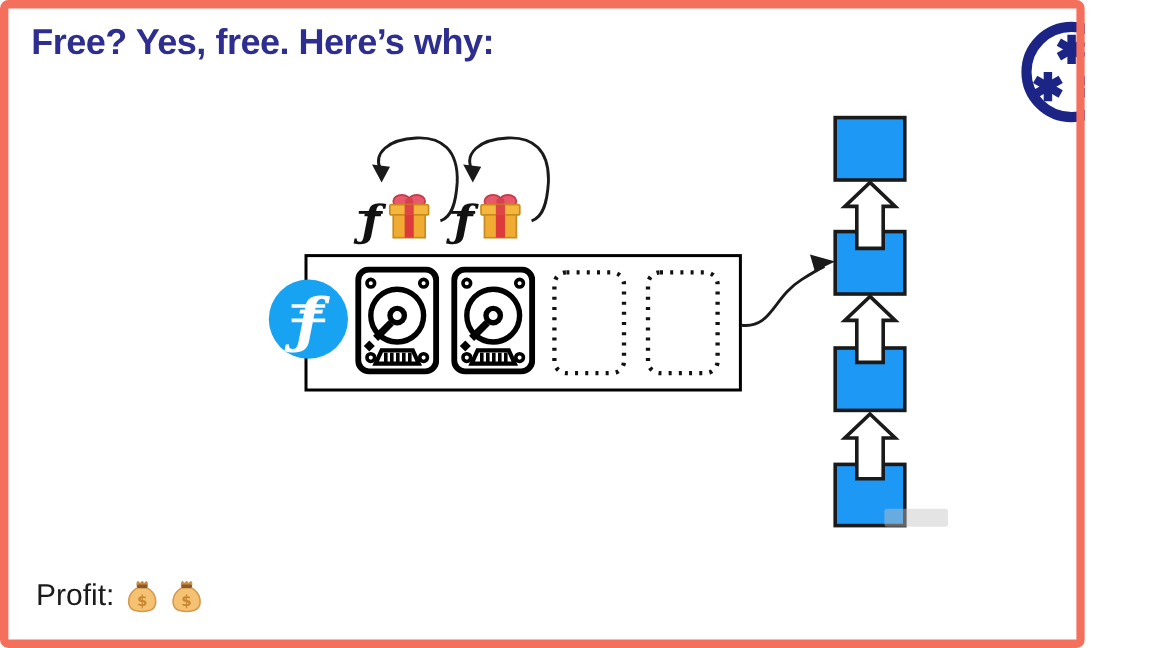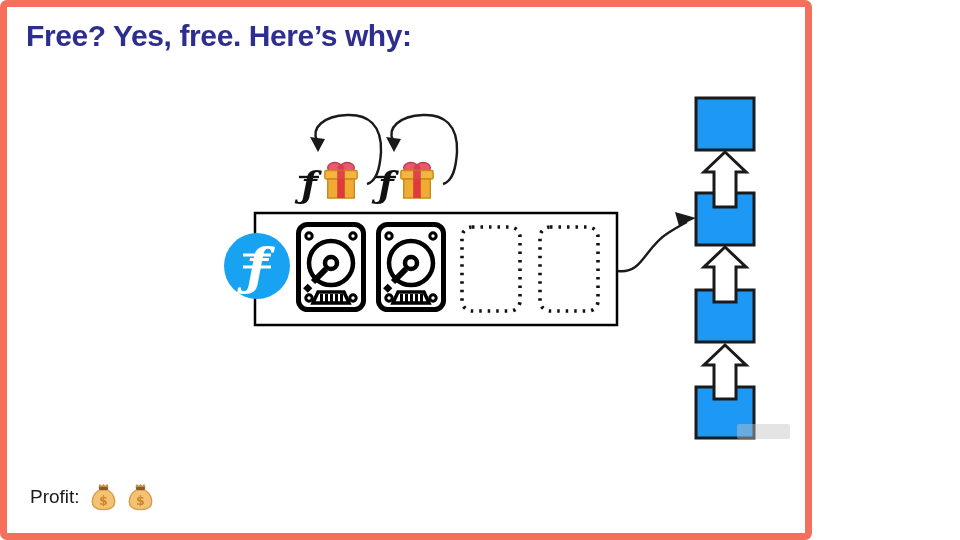--- a/index.html
+++ b/index.html
@@ -1,38 +1,38 @@
 <!DOCTYPE html>
 <html><head>
 <meta charset="utf-8">
 <style>
   html,body{margin:0;padding:0;background:#ffffff;}
   .slide{
-    position:relative;width:812px;height:540px;background:#ffffff;
+    position:relative;width:904px;height:540px;background:#ffffff;
     font-family:"Liberation Sans",sans-serif;overflow:hidden;
   }
   .frame{
     position:absolute;inset:0;border:7px solid #F4705C;border-radius:7px;
     pointer-events:none;z-index:6;box-sizing:border-box;
   }
   .title{
     position:absolute;left:26px;top:19px;font-size:30px;font-weight:bold;
     color:#2D2E8F;letter-spacing:-0.4px;z-index:2;white-space:nowrap;
   }
   .logo{position:absolute;left:846px;top:13px;z-index:2;}
   .diagram{position:absolute;left:0;top:0;z-index:1;}
   .watermark{
     position:absolute;left:737px;top:424px;width:53px;height:15px;
     background:rgba(195,195,195,0.45);border-radius:2px;z-index:3;
   }
   .footer{
     position:absolute;left:30px;top:482px;display:flex;align-items:center;
     gap:10px;z-index:2;
   }
-  .footer .label{font-size:19px;color:#1b1b1b;}
+  .footer .label{font-size:25px;color:#1b1b1b;}
   .footer svg{display:block;}
 </style>
 </head>
 <body>
 
 <div class="slide">
 
   <div class="frame"></div>
 
   <div class="title">Free? Yes, free. Here’s why:</div>

